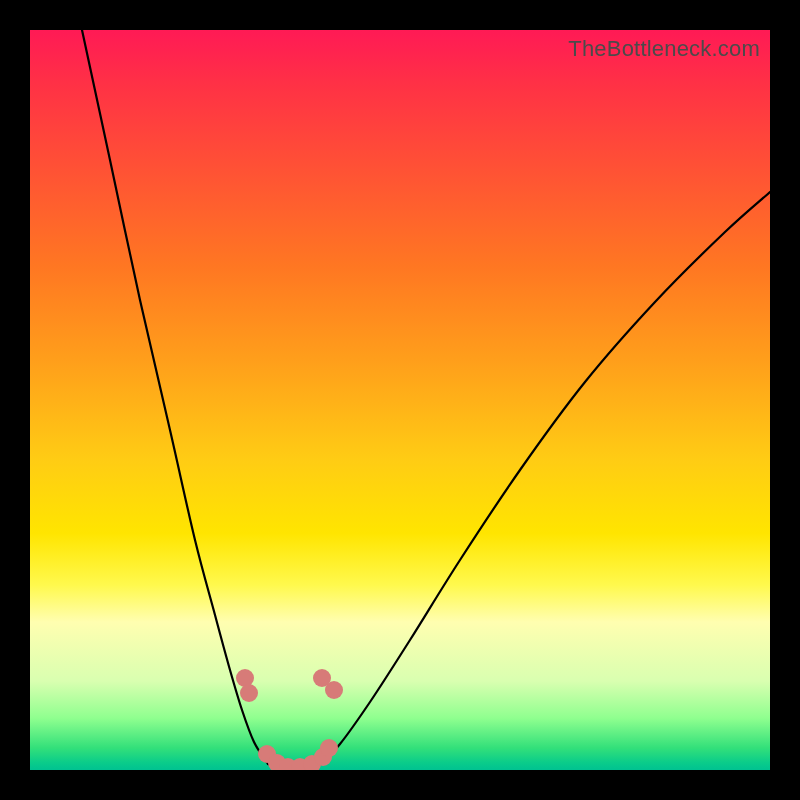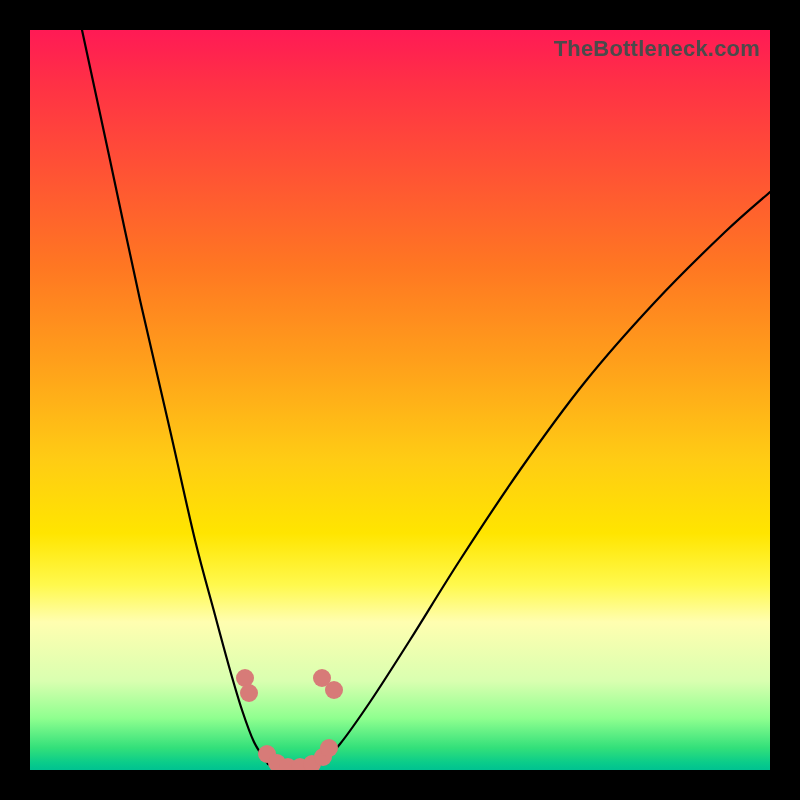--- a/index.html
+++ b/index.html
@@ -41,21 +41,21 @@
       #0acc8a 99%,
       #00c291 100%
     );
   }
   .brand {
     position: absolute;
     top: 6px;
     right: 10px;
     color: #4b4b4b;
     font-size: 22px;
-    font-weight: 700;
+    font-weight: 400;
     letter-spacing: 0.2px;
   }
   svg.curves {
     position: absolute;
     left: 0;
     top: 0;
     width: 740px;
     height: 740px;
   }
   .curve {

